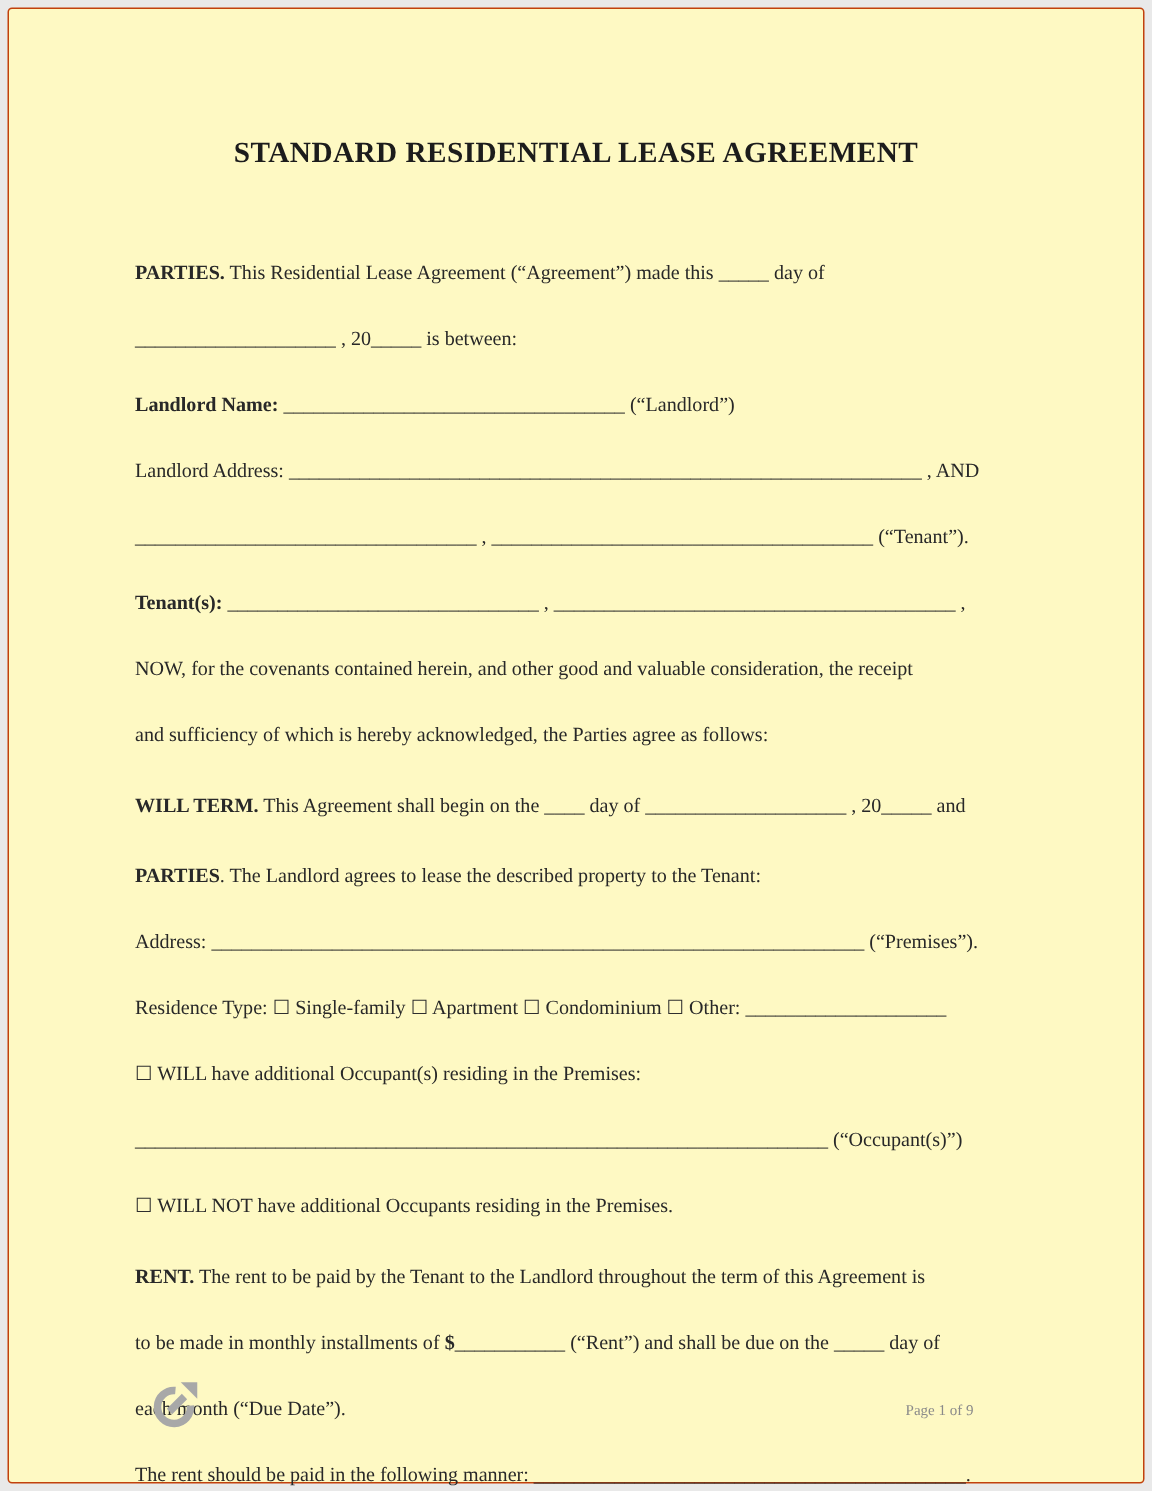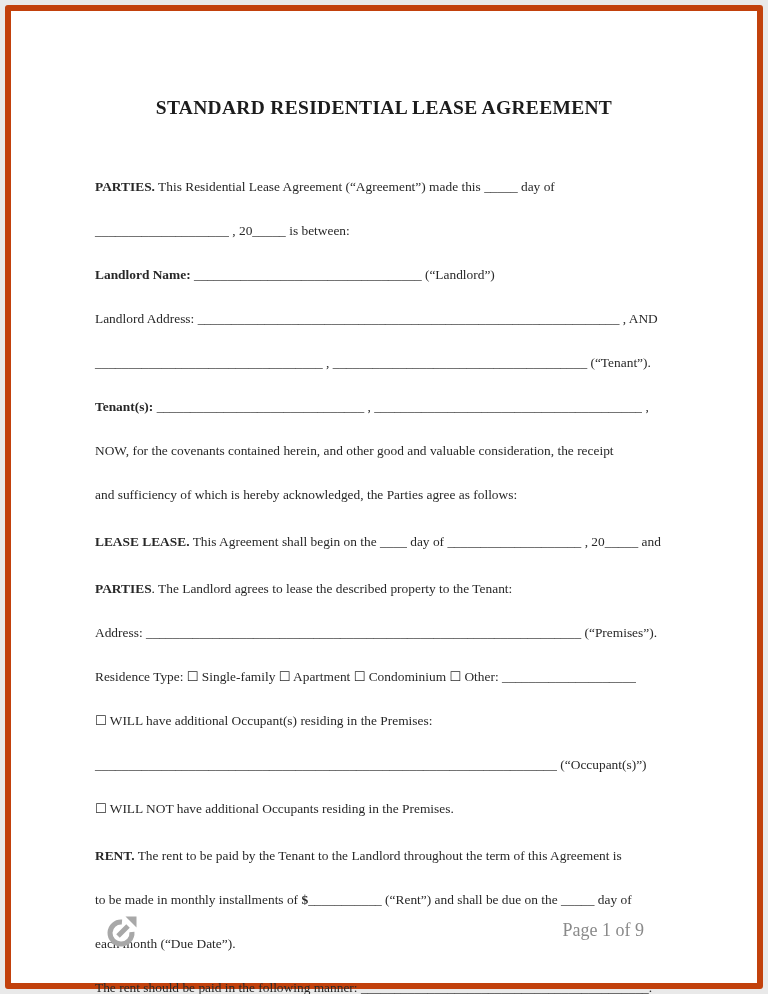--- a/index.html
+++ b/index.html
@@ -5,22 +5,22 @@
   html, body { margin: 0; padding: 0; }
   body {
     width: 768px; height: 994px;
     background: #e9e9e9;
     overflow: hidden;
     font-family: "Liberation Serif", "DejaVu Serif", serif;
   }
   .frame { position: absolute; inset: 0; }
   .page {
     position: absolute; inset: 5px;
-    background: #ffffff;
-    border: 6px solid #c2410c;
+    background: #fef9c3;
+    border: 1px solid #c2410c;
     border-radius: 3px;
   }
   .title {
     margin: 85px 0 0 0;
     text-align: center;
     font-size: 19.5px;
     font-weight: bold;
     letter-spacing: 0.3px;
     color: #1c1c1c;
     line-height: 24px;
@@ -40,42 +40,42 @@
     color: #2e2e2e;
   }
   .footer-logo {
     position: absolute;
     left: 94px; bottom: 34px;
     width: 36px; height: 36px;
   }
   .page-indicator {
     position: absolute;
     right: 113px; bottom: 42px;
-    font-size: 18px;
+    font-size: 10px;
     color: #8a8a8a;
   }
 </style>
 </head>
 <body>
 
 <div class="frame">
   <div class="page">
 
     <h1 class="title">STANDARD RESIDENTIAL LEASE AGREEMENT</h1>
 
     <div class="doc-body">
         <div class="line"><span class="bold">PARTIES.</span><span> This Residential Lease Agreement (“Agreement”) made this _____ day of</span></div>
         <div class="line"><span>____________________ , 20_____ is between:</span></div>
         <div class="line"><span class="bold">Landlord Name: </span><span>__________________________________ (“Landlord”)</span></div>
         <div class="line"><span>Landlord Address: _______________________________________________________________ , AND</span></div>
         <div class="line"><span>__________________________________ , ______________________________________ (“Tenant”).</span></div>
         <div class="line"><span class="bold">Tenant(s): </span><span>_______________________________ , ________________________________________ ,</span></div>
         <div class="line"><span>NOW, for the covenants contained herein, and other good and valuable consideration, the receipt</span></div>
         <div class="line"><span>and sufficiency of which is hereby acknowledged, the Parties agree as follows:</span></div>
-        <div class="line gap"><span class="bold">LEASE LEASE.</span><span> This Agreement shall begin on the ____ day of ____________________ , 20_____ and</span></div>
+        <div class="line gap"><span class="bold">WILL TERM.</span><span> This Agreement shall begin on the ____ day of ____________________ , 20_____ and</span></div>
         <div class="line gap"><span class="bold">PARTIES</span><span>.  The Landlord agrees to lease the described property to the Tenant:</span></div>
         <div class="line"><span>Address: _________________________________________________________________ (“Premises”).</span></div>
         <div class="line"><span>Residence Type: </span><span class="cb">☐</span><span> Single-family </span><span class="cb">☐</span><span> Apartment </span><span class="cb">☐</span><span> Condominium </span><span class="cb">☐</span><span> Other: ____________________</span></div>
         <div class="line"><span class="cb">☐</span><span> WILL have additional Occupant(s) residing in the Premises:</span></div>
         <div class="line"><span>_____________________________________________________________________ (“Occupant(s)”)</span></div>
         <div class="line"><span class="cb">☐</span><span> WILL NOT have additional Occupants residing in the Premises.</span></div>
         <div class="line gap"><span class="bold">RENT.</span><span>  The rent to be paid by the Tenant to the Landlord throughout the term of this Agreement is</span></div>
         <div class="line"><span>to be made in monthly installments of </span><span class="bold">$</span><span>___________ (“Rent”) and shall be due on the _____ day of</span></div>
         <div class="line"><span>each month (“Due Date”).</span></div>
         <div class="line"><span>The rent should be paid in the following manner: ___________________________________________.</span></div>

